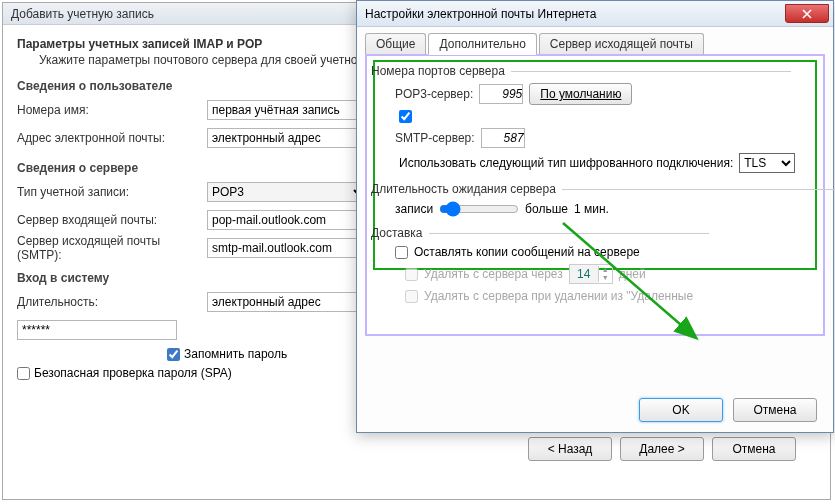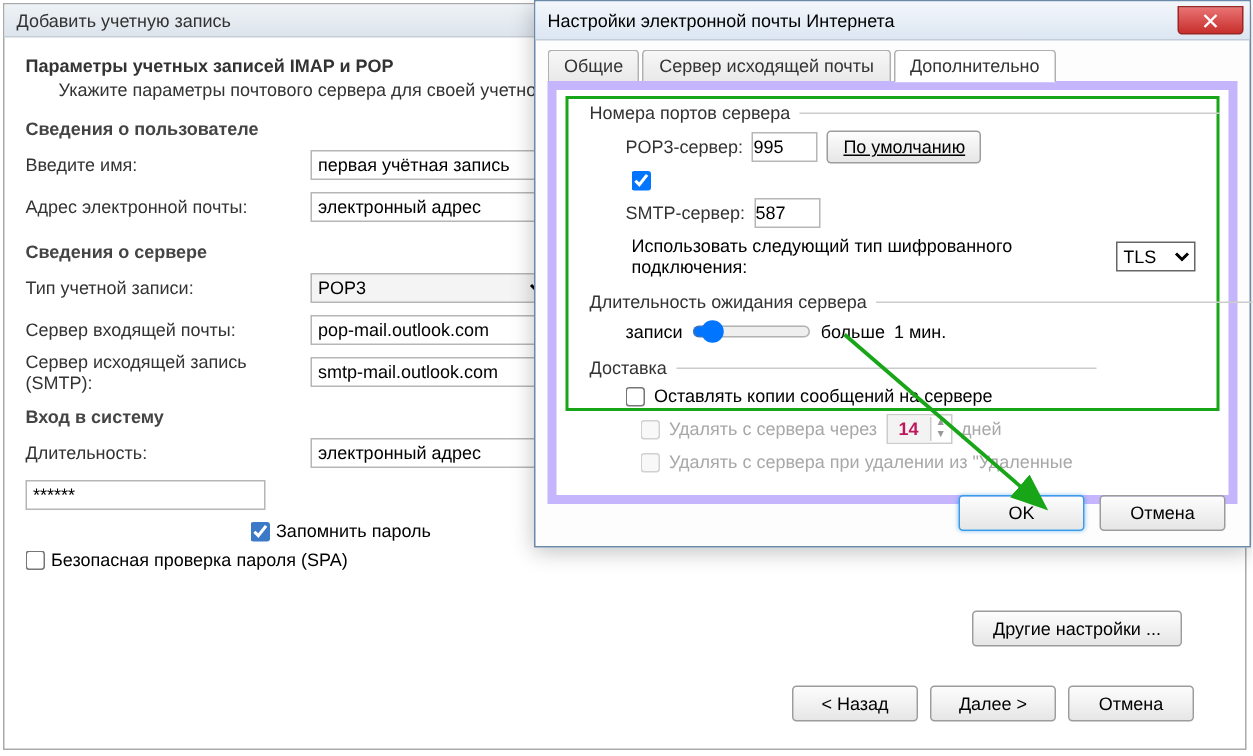--- a/index.html
+++ b/index.html
@@ -13,48 +13,48 @@
 .section-desc { color: #333; margin: 0 0 10px 22px; }
 .group-label { font-weight: bold; color: #444; margin: 12px 0 6px 0; }
 .form-row { display: flex; align-items: center; margin-bottom: 6px; height: 22px; }
 .form-row label { width: 190px; color: #333; }
 .form-row input[type=text], .form-row input[type=password] { width: 160px; height: 20px; border: 1px solid #b6b6b6; padding: 0 4px; background: #fff; }
 .form-row select { width: 160px; height: 20px; border: 1px solid #b6b6b6; background: #f4f4f4; }
 .chk-row { display: flex; align-items: center; gap: 4px; margin: 5px 0; }
 .chk-row input { accent-color: #3c79c7; }
 
 .more-btn-area { position: absolute; right: 28px; bottom: 54px; text-decoration: underline; }
-.bottom-btns { position: absolute; right: 20px; bottom: 4px; display: flex; gap: 8px; }
+.bottom-btns { position: absolute; right: 20px; bottom: 24px; display: flex; gap: 8px; }
 .win-btn { min-width: 84px; height: 24px; border: 1px solid #9c9c9c; background: linear-gradient(#fdfdfd,#e6e6e6); border-radius: 3px; padding: 0 12px; cursor: pointer; }
 
 
-.front-dialog { position: absolute; left: 356px; top: 0; width: 478px; height: 365px; border: 1px solid #6b8aab; background: #fdfdfd; box-shadow: 0 3px 14px rgba(0,0,0,0.25); }
+.front-dialog { position: absolute; left: 356px; top: 0; width: 478px; height: 433px; border: 1px solid #6b8aab; background: #fdfdfd; box-shadow: 0 3px 14px rgba(0,0,0,0.25); }
 .front-titlebar { height: 26px; background: linear-gradient(#f3f7fb,#dce6f2); border-bottom: 1px solid #c2ccd8; display: flex; align-items: center; justify-content: space-between; padding-left: 8px; }
 .close-btn { width: 44px; height: 19px; margin-right: 4px; background: linear-gradient(#e97373,#c72f2c); border: 1px solid #9a2723; border-radius: 0 0 3px 3px; color: #fff; display: flex; align-items: center; justify-content: center; cursor: pointer; }
 .close-btn svg { width: 10px; height: 10px; }
 
 .tabs { display: flex; margin: 6px 0 0 8px; }
 .tab { border: 1px solid #b0b0b0; border-bottom: none; background: linear-gradient(#f7f7f7,#e9e9e9); padding: 3px 10px; border-radius: 3px 3px 0 0; margin-right: 2px; cursor: pointer; color: #333; }
 .tab.active { background: #fff; position: relative; z-index: 2; border-bottom: 1px solid #fff; margin-bottom: -1px; }
-.tab-panel { border: 6px solid #c4b5fd; margin: 0 8px 8px 8px; background: #fff; height: 282px; position: relative; padding: 8px 22px; }
+.tab-panel { border: 2px solid #c4b5fd; margin: 0 8px 8px 8px; background: #fff; height: 282px; position: relative; padding: 8px 4px; }
 
 .green-frame { position: absolute; left: 6px; top: 4px; right: 6px; height: 210px; border: 2px solid #18a618; pointer-events: none; }
 
 fieldset { border: none; padding: 0; position: relative; }
 fieldset > legend { color: #333; position: relative; }
 fieldset.boxed > legend::after { content: ""; position: absolute; left: 100%; margin-left: 6px; top: 50%; width: 280px; border-top: 1px solid #ccc; }
 
 .inner-row { display: flex; align-items: center; gap: 6px; margin: 5px 0 5px 24px; }
 .inner-row label { color: #333; }
-.num-input { width: 44px; height: 20px; border: 1px solid #b6b6b6; text-align: left; }
+.num-input { width: 44px; height: 20px; border: 1px solid #b6b6b6; text-align: right; font-style: italic; }
 .def-btn { height: 22px; padding: 0 10px; border: 1px solid #9c9c9c; background: linear-gradient(#fdfdfd,#e6e6e6); border-radius: 3px; cursor: pointer; text-decoration: underline; }
 .enc-select { width: 56px; height: 20px; border: 1px solid #666; background: #fff; }
 .slider { width: 80px; }
 .disabled { color: #a8a8a8; }
-.disabled input { background: #f3f3f3; color: #be185d; font-weight: bold; }
+.disabled input { background: #f3f3f3; color: #0f766e; }
 .spin { display: inline-flex; align-items: center; border: 1px solid #ccc; height: 20px; }
 .spin input { border: none; width: 28px; text-align: center; height: 18px; }
 .spin .arrows { display: flex; flex-direction: column; border-left: 1px solid #ccc; }
 .spin .arrows span { font-size: 7px; line-height: 8px; padding: 0 3px; color: #999; }
 
 .front-btns { position: absolute; right: 16px; bottom: 10px; display: flex; gap: 10px; }
 .ok-btn { border: 1px solid #3a9be6; box-shadow: 0 0 3px rgba(58,155,230,.6); margin-left: 15px; }
 
 
 .arrow { position: absolute; pointer-events: none; }
@@ -63,39 +63,39 @@
 <body>
 
 <div class="back-dialog">
   <div class="back-titlebar">Добавить учетную запись</div>
   <div class="back-body">
     <div class="section-title">Параметры учетных записей IMAP и POP</div>
     <div class="section-desc">Укажите параметры почтового сервера для своей учетно</div>
 
     <div class="group-label">Сведения о пользователе</div>
     <div class="form-row">
-      <label>Введите имя:</label>
+      <label>Номера имя:</label>
       <input type="text" value="первая учётная запись" style="">
     </div>
     <div class="form-row">
       <label>Адрес электронной почты:</label>
       <input type="text" value="электронный адрес" style="">
     </div>
 
     <div class="group-label">Сведения о сервере</div>
     <div class="form-row">
       <label>Тип учетной записи:</label>
       <select><option>POP3</option></select>
     </div>
     <div class="form-row">
       <label>Сервер входящей почты:</label>
       <input type="text" value="pop-mail.outlook.com" style="">
     </div>
     <div class="form-row">
-      <label>Сервер исходящей запись (SMTP):</label>
+      <label>Сервер исходящей почты (SMTP):</label>
       <input type="text" value="smtp-mail.outlook.com" style="">
     </div>
 
     <div class="group-label">Вход в систему</div>
     <div class="form-row">
       <label>Длительность:</label>
       <input type="text" value="электронный адрес" style="">
     </div>
     <div class="form-row">
       <input type="text" value="******" style="">
@@ -126,22 +126,22 @@
     <span>Настройки электронной почты Интернета</span>
     <div class="close-btn">
       <svg viewBox="0 0 10 10">
           <path d="M1 1 L9 9 M9 1 L1 9" stroke="#fff" stroke-width="1.6"></path>
         </svg>
     </div>
   </div>
 
   <div class="tabs">
     <div class="tab">Общие</div>
+    <div class="tab active">Дополнительно</div>
     <div class="tab">Сервер исходящей почты</div>
-    <div class="tab active">Дополнительно</div>
   </div>
 
   <div class="tab-panel">
     <div class="green-frame"></div>
 
     <fieldset class="boxed">
       <legend>Номера портов сервера</legend>
       <div class="inner-row">
         <label>POP3-сервер:</label>
         <input class="num-input" value="995" style="">

